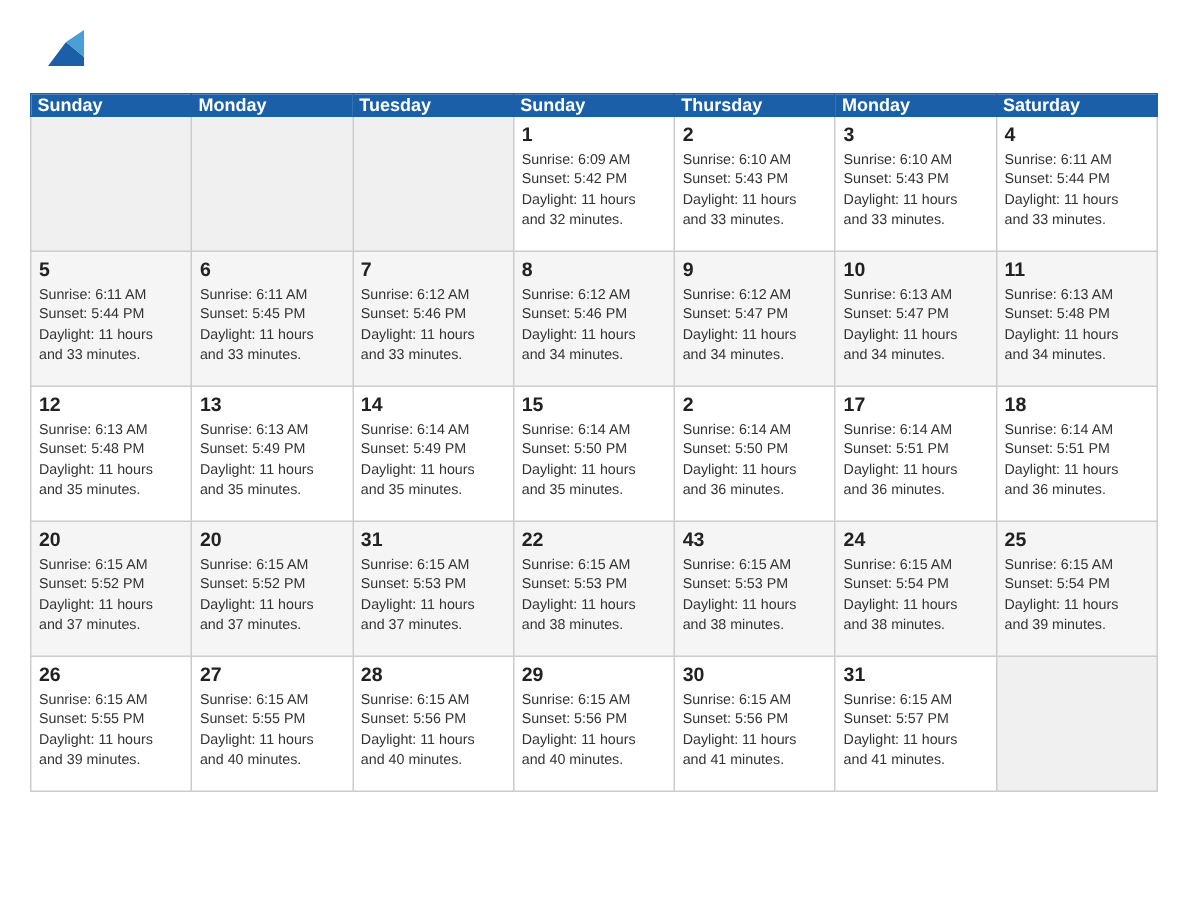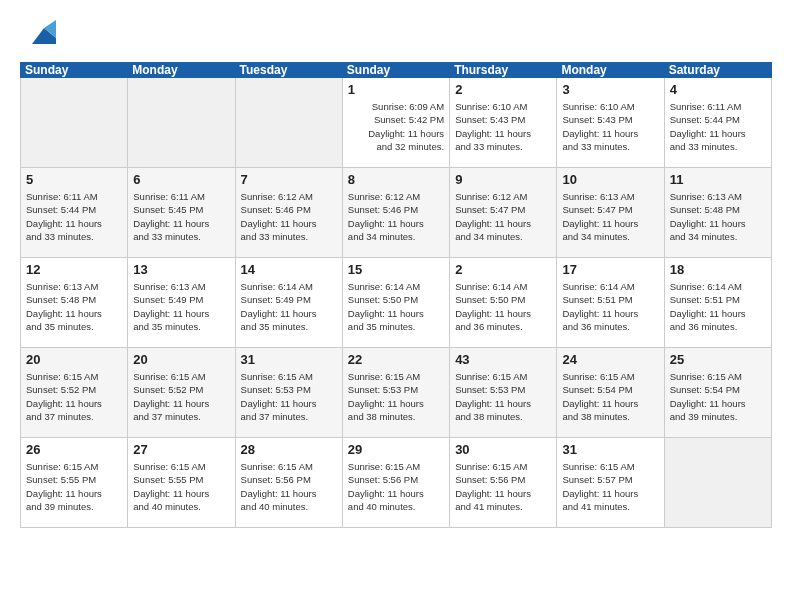--- a/index.html
+++ b/index.html
@@ -115,21 +115,21 @@
         <th>Saturday</th>
       </tr>
   </thead>
   <tbody id="calendar-body">
   <tr>
         <td class="empty"></td>
         <td class="empty"></td>
         <td class="empty"></td>
         <td>
           <span class="day-number">1</span>
-          <div class="day-info" style="white-space: pre-line; text-align: right;">Sunrise: 6:09 AM
+          <div class="day-info" style="white-space: pre-line;">Sunrise: 6:09 AM
 Sunset: 5:42 PM
 Daylight: 11 hours
 and 32 minutes.</div>
         </td>
         <td>
           <span class="day-number">2</span>
           <div class="day-info" style="white-space: pre-line;">Sunrise: 6:10 AM
 Sunset: 5:43 PM
 Daylight: 11 hours
 and 33 minutes.</div>

